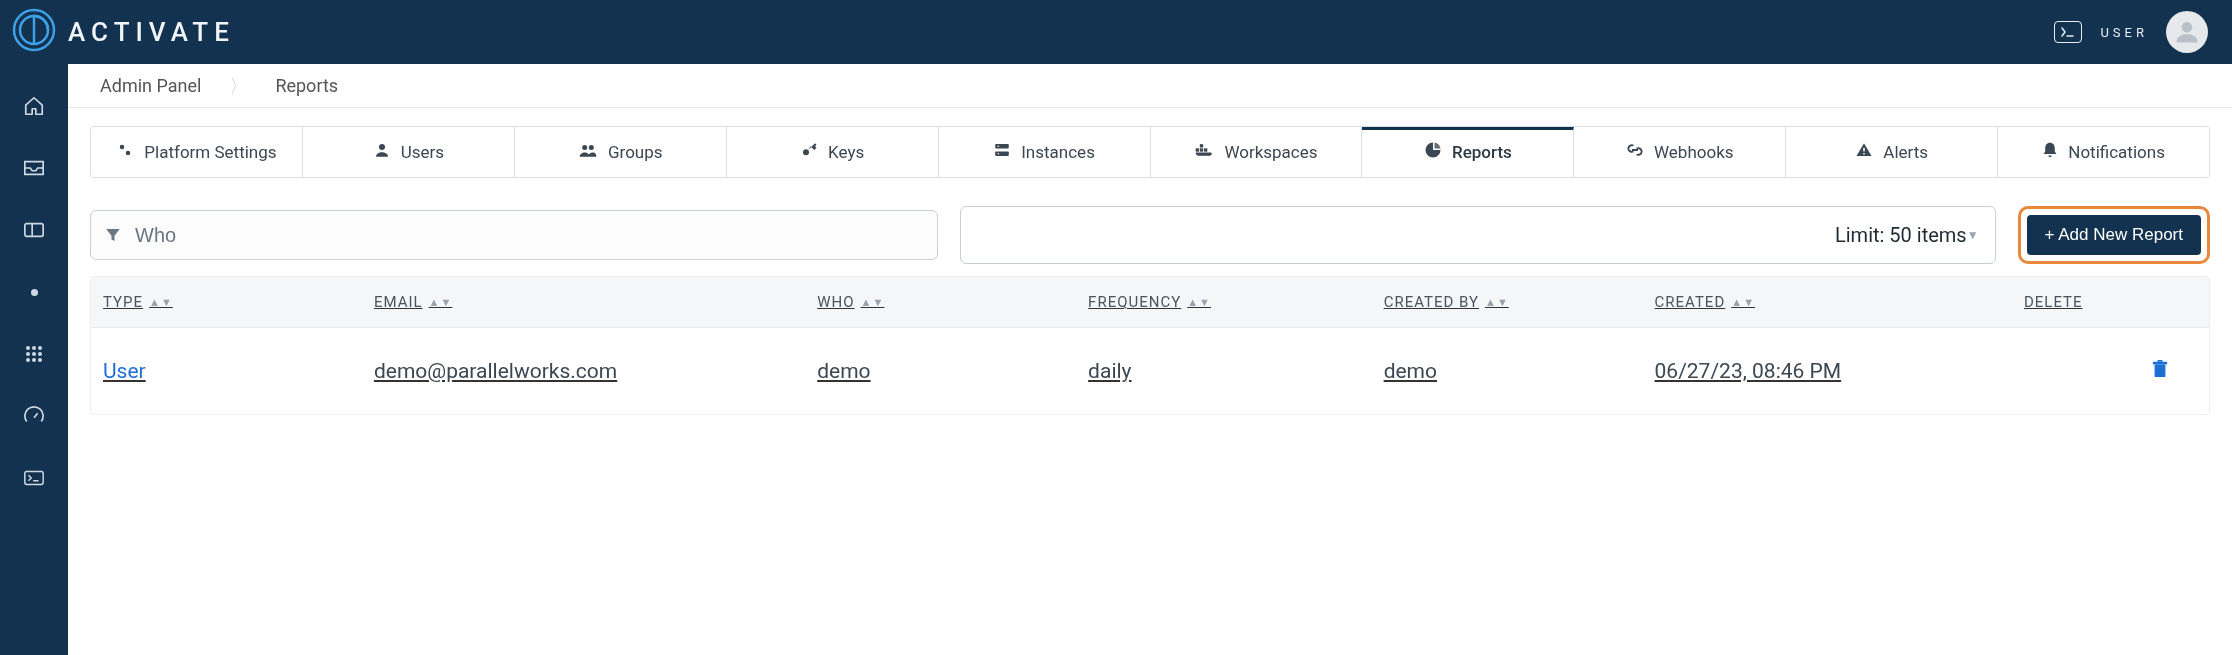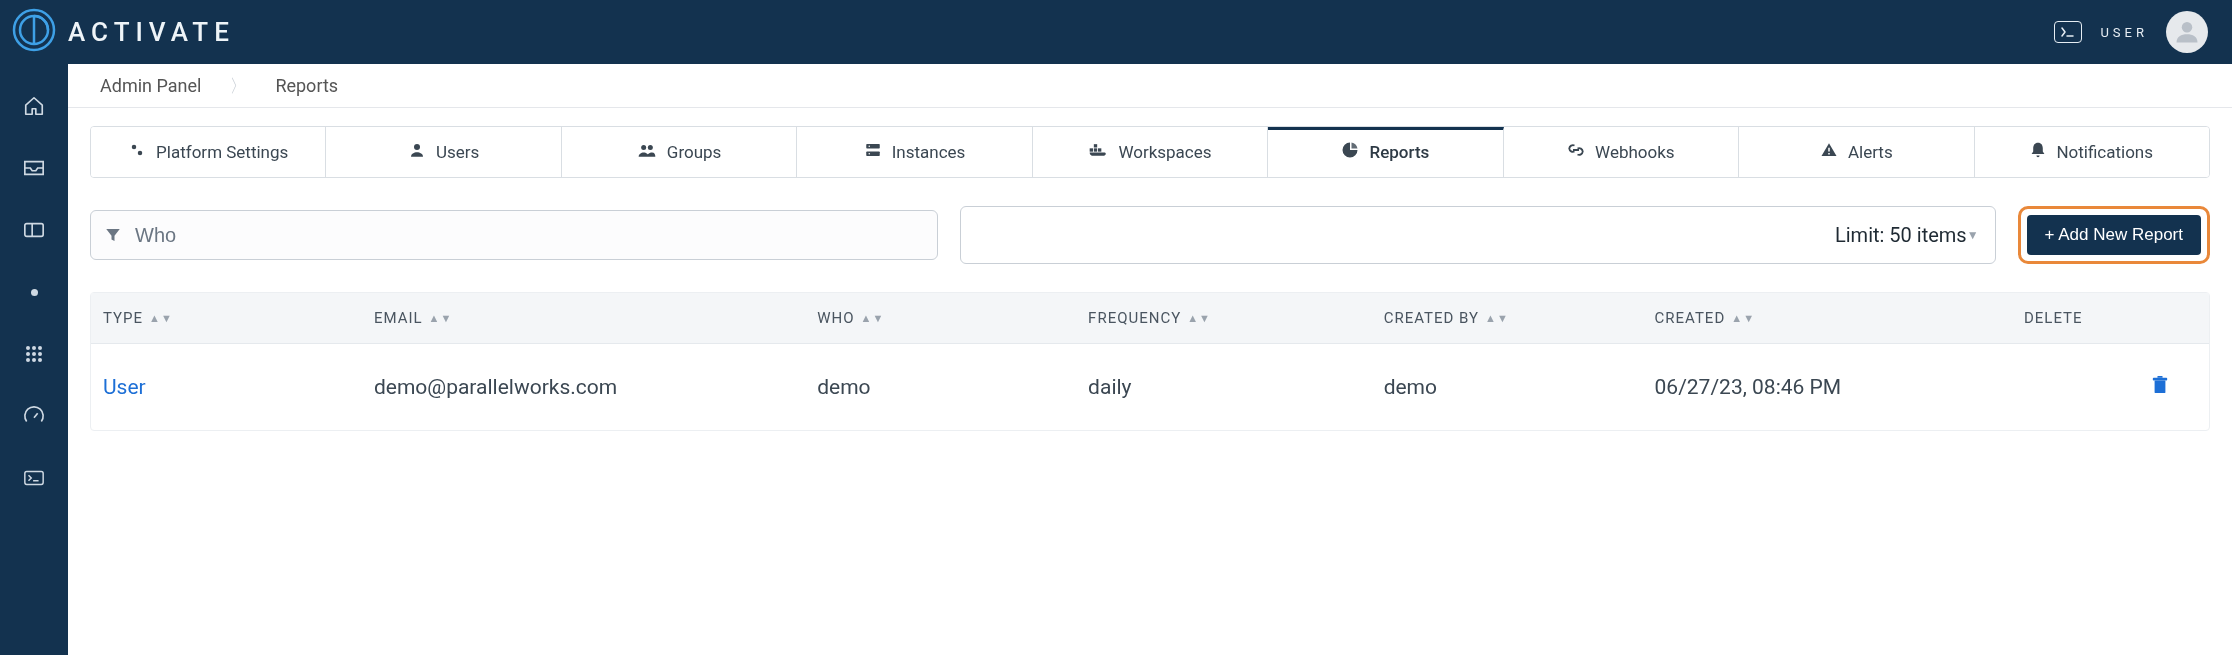--- a/index.html
+++ b/index.html
@@ -203,23 +203,24 @@
       color: #fff;
       border: none;
       border-radius: 4px;
       padding: 10px 18px;
       font-size: 17px;
       cursor: pointer;
       white-space: nowrap;
     }
     
     .grid {
-      margin-top: 28px;
+      margin-top: 12px;
       border: 1px solid #eceff2;
       border-radius: 4px;
+      text-decoration: underline;
     }
     .thead {
       display: grid;
       grid-template-columns: 1.1fr 1.8fr 1.1fr 1.2fr 1.1fr 1.5fr 0.8fr;
       background: #f4f6f8;
       border-bottom: 1px solid #e5e9ed;
     }
     .th {
       padding: 16px 12px;
       font-size: 15px;
@@ -366,20 +367,29 @@
           </div>
           <div class="tab">
             <span>
               <svg width="20" height="18" viewBox="0 0 24 18" fill="#3b4752">
                   <circle cx="8" cy="6" r="3"></circle>
                   <circle cx="16" cy="6" r="3"></circle>
                   <path d="M2 17c0-3 3-5 6-5s6 2 6 5M12 17c0-3 3-5 6-5s4 2 4 5"></path>
                 </svg>
             </span>
             <span>Groups</span>
+          </div>
+          <div class="tab">
+            <span>
+              <svg width="18" height="18" viewBox="0 0 24 24" fill="#3b4752">
+                  <circle cx="8" cy="15" r="4"></circle>
+                  <path d="M11 12 L20 3 L22 5 L20 7 L22 9 L19 12 L14 7"></path>
+                </svg>
+            </span>
+            <span>Keys</span>
           </div>
           <div class="tab">
             <span>
               <svg width="18" height="18" viewBox="0 0 24 24" fill="#3b4752">
                   <rect x="3" y="4" width="18" height="6" rx="1"></rect>
                   <rect x="3" y="14" width="18" height="6" rx="1"></rect>
                   <circle cx="7" cy="7" r="1" fill="#fff"></circle>
                   <circle cx="7" cy="17" r="1" fill="#fff"></circle>
                 </svg>
             </span>

